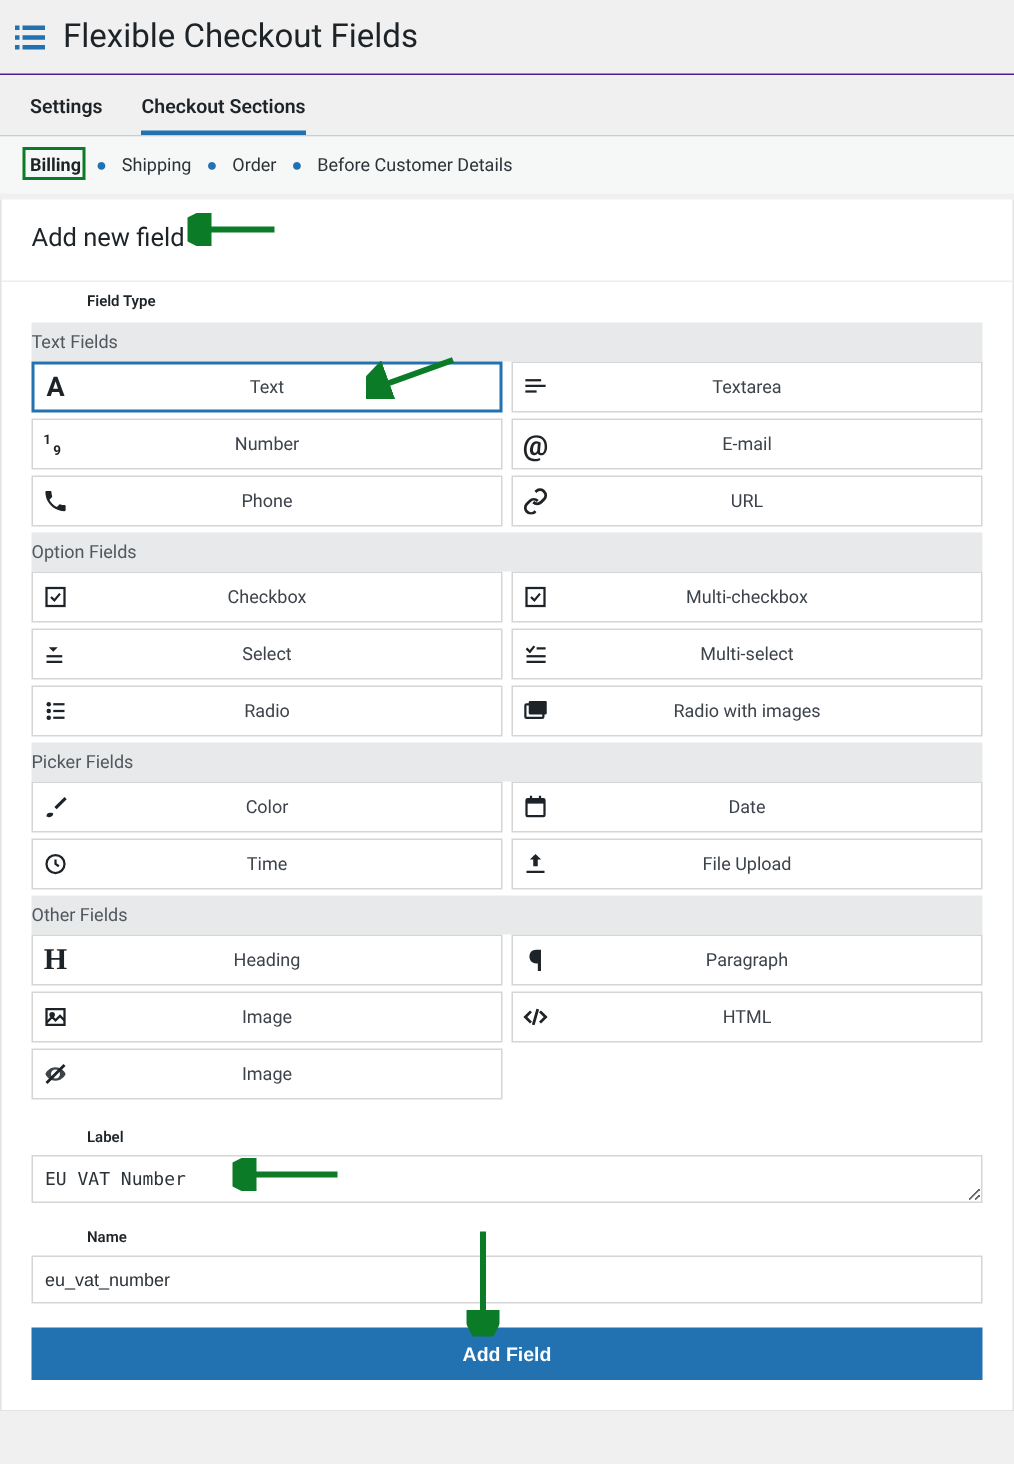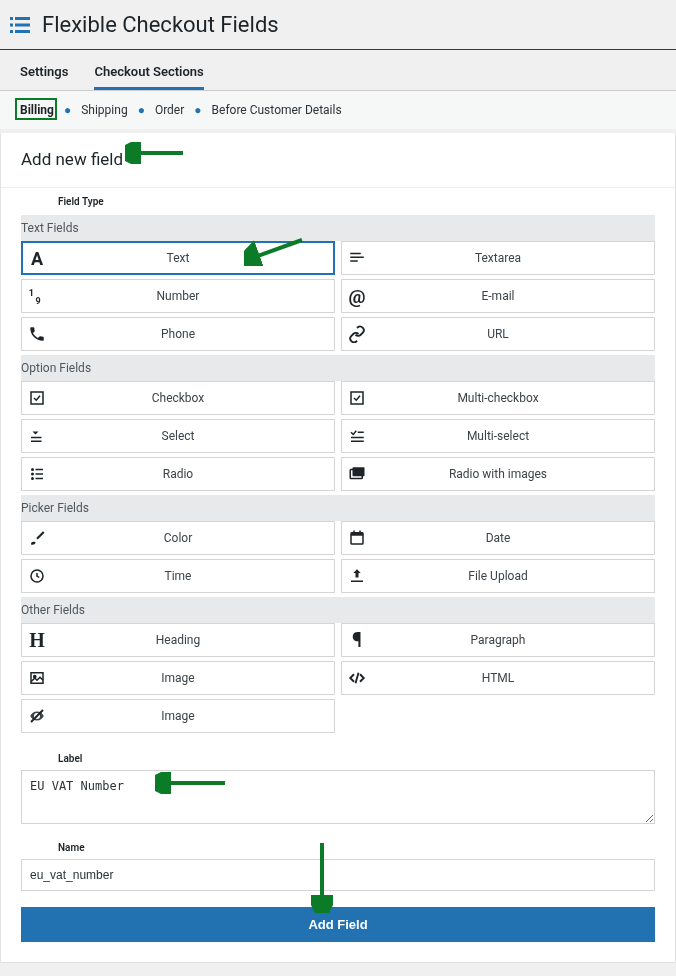--- a/index.html
+++ b/index.html
@@ -156,21 +156,21 @@
     padding: 0 20px 6px 20px;
   }
   .text-input {
     width: 100%;
     border: 1px solid #d5d5d5;
     padding: 8px 8px;
     font-size: 12px;
     color: #2c3338;
     background: #fff;
   }
-  textarea.text-input { height: 54px; resize: vertical; }
+  textarea.text-input { height: 32px; resize: vertical; }
   .add-btn {
     margin: 10px 20px 20px 20px;
     width: calc(100% - 40px);
     background: #2271b1;
     color: #fff;
     border: none;
     padding: 10px 0;
     font-size: 13px;
     font-weight: 600;
     cursor: pointer;

